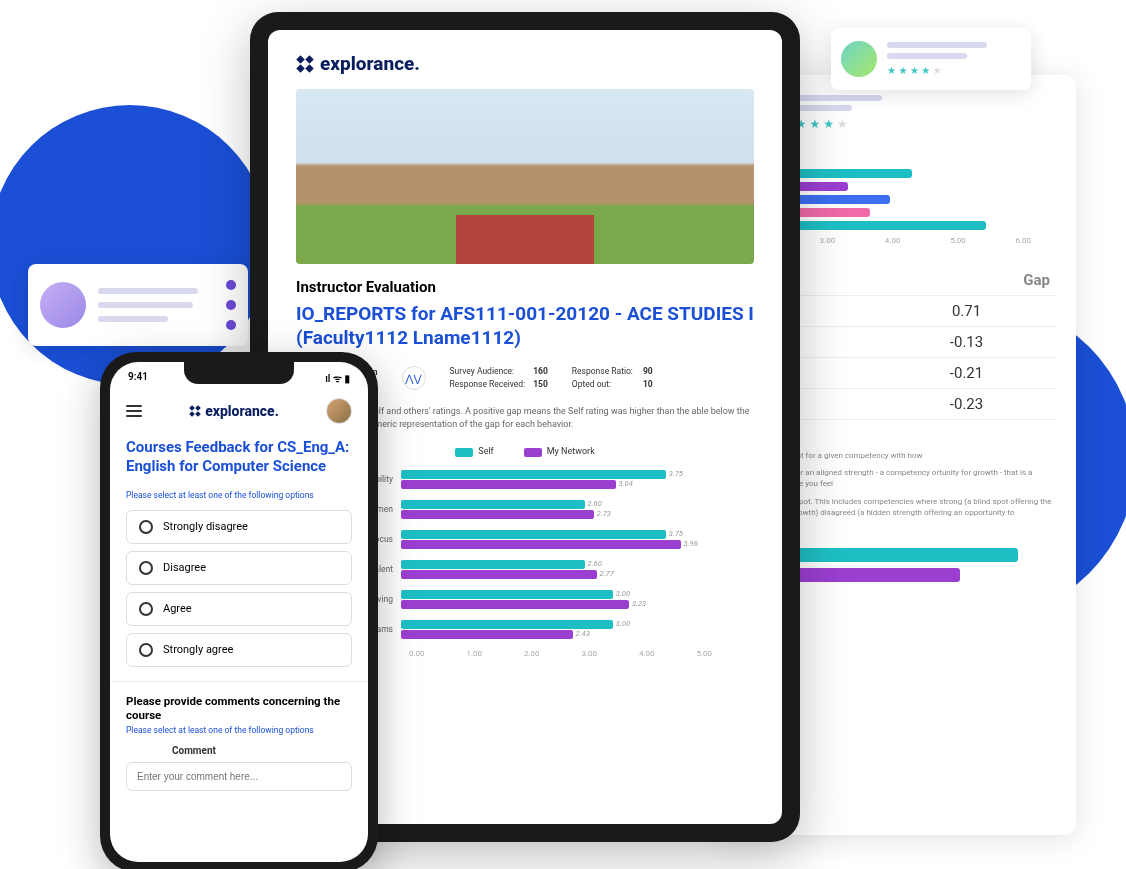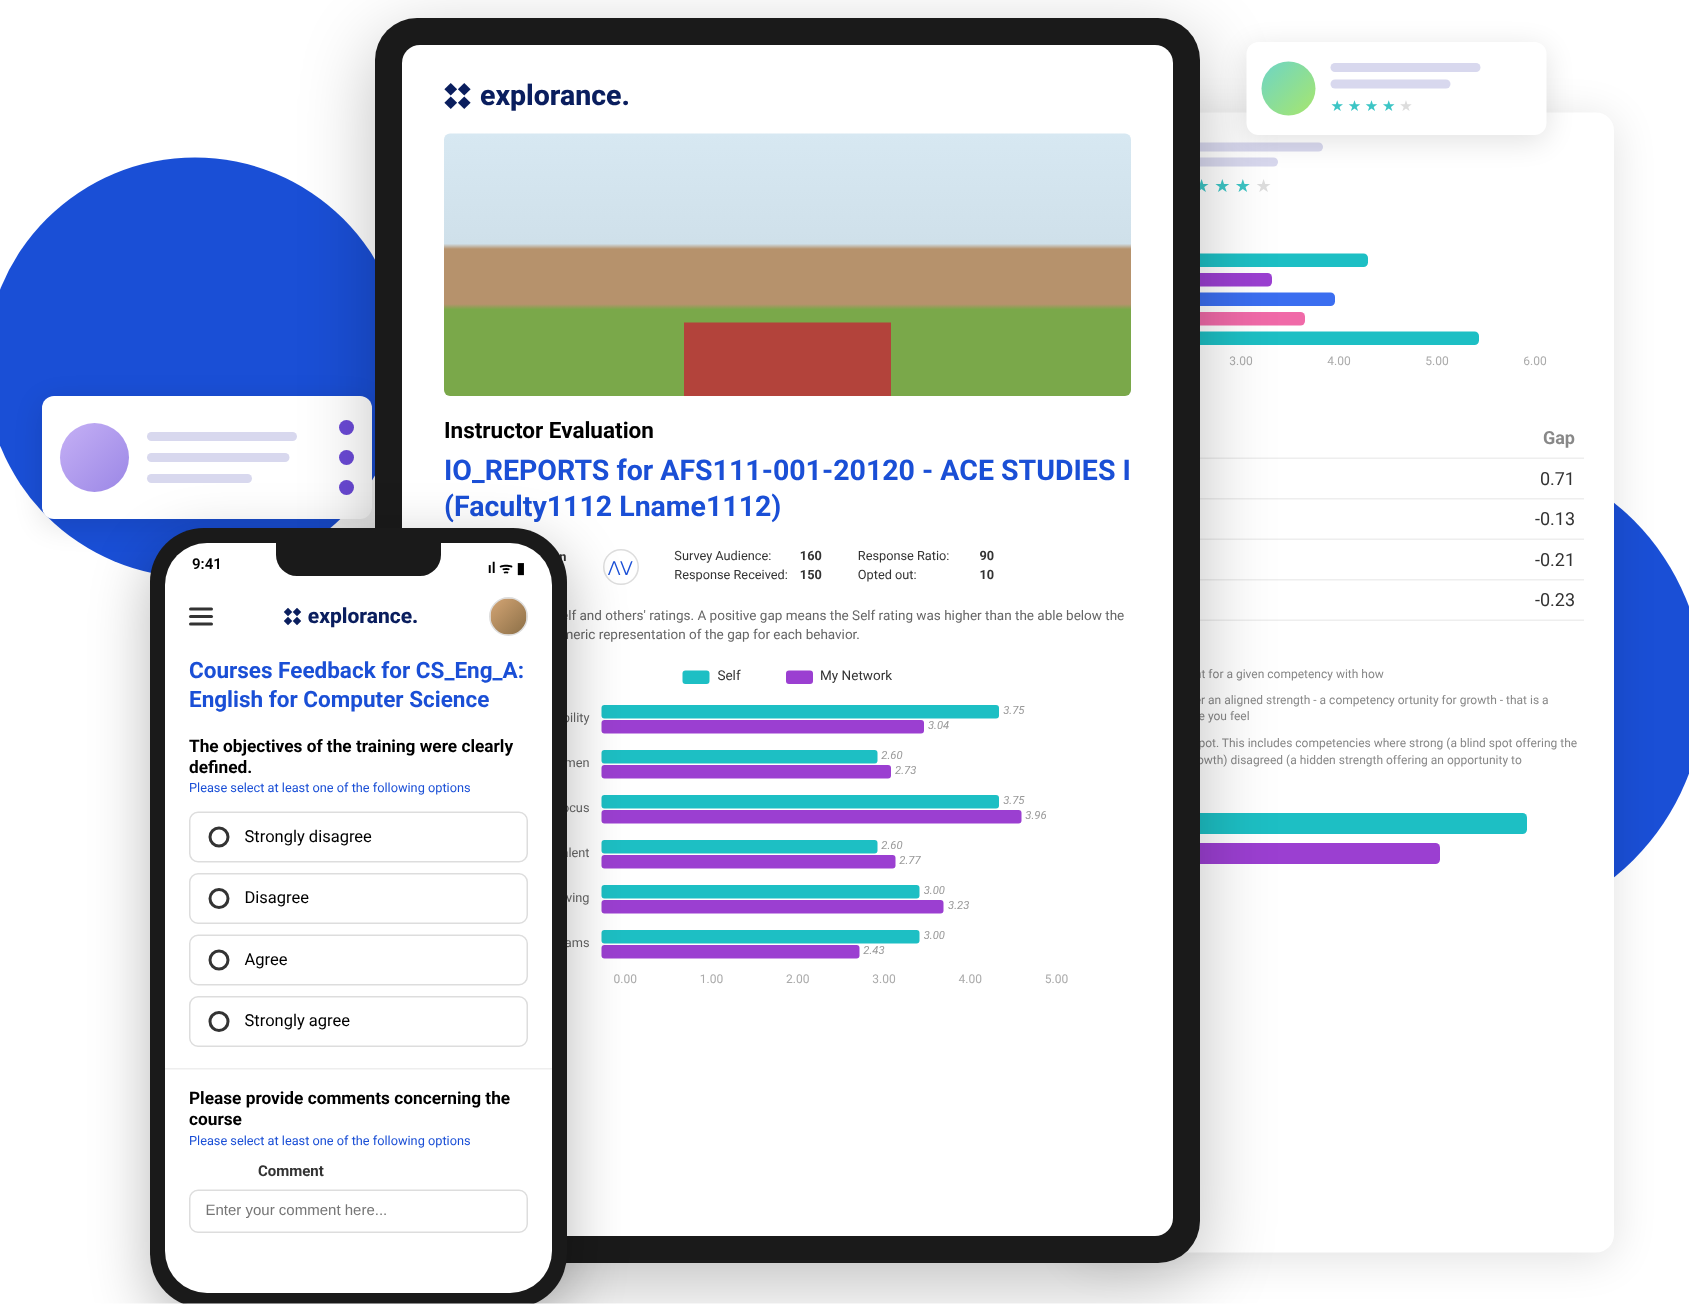--- a/index.html
+++ b/index.html
@@ -52,23 +52,23 @@
 
 .hbar { height: 9px; border-radius: 3px; margin: 4px 0; }
 .hbar.c1 { background: #1dbfc4; }
 .hbar.c2 { background: #9b3fd1; }
 .hbar.c3 { background: #3b6ef0; }
 .hbar.c4 { background: #f06aa8; }
 .hbar.c5 { background: #1dbfc4; }
 
 .chart-axis { display: flex; justify-content: space-around; font-size: 8px; color: #aaa; margin-top: 6px; }
 
-.gap-table { width: 100%; margin-top: 34px; font-size: 12px; border-collapse: collapse; }
+.gap-table { width: 100%; margin-top: 20px; font-size: 15px; border-collapse: collapse; }
 .gap-table th { text-align: left; color: #888; padding: 6px; border-bottom: 1px solid #eee; }
-.gap-table td { padding: 6px; border-bottom: 1px solid #eee; text-align: right; }
+.gap-table td { padding: 6px; border-bottom: 1px solid #eee; text-align: center; }
 
 .para-text { font-size: 8px; color: #888; margin: 6px 0; line-height: 1.4; }
 
 .big-bars { margin-top: 30px; }
 .big-bars .hbar { height: 14px; margin: 6px 0; }
 
 
 .avatar-card-right {
   position: absolute;
   right: 95px; top: 28px;
@@ -312,21 +312,21 @@
         <span>red by</span> <b>John Davidson</b><br>
         <span>day, January 19, 2021</span>
       </div>
       <div class="pulse-icon">⋀⋁</div>
       <div class="meta-block" style="display:grid;grid-template-columns:auto auto;gap:2px 8px">
         <span>Survey Audience:</span>
           <b>160</b>
         <span>Response Received:</span>
           <b>150</b>
       </div>
-      <div class="meta-block" style="display:grid;grid-template-columns:auto auto;gap:2px 20px">
+      <div class="meta-block" style="display:grid;grid-template-columns:auto auto;gap:2px 10px">
         <span>Response Ratio:</span>
           <b>90</b>
         <span>Opted out:</span>
           <b>10</b>
       </div>
     </div>
     <div class="tablet-desc">ence between the Self and others' ratings. A positive gap means the Self rating was higher than the able below the graph shows the numeric representation of the gap for each behavior.</div>
     <div class="legend-row">
       <span><span class="legend-box" style="background:#1dbfc4"></span><span>Self</span></span>
       <span><span class="legend-box" style="background:#9b3fd1"></span><span>My Network</span></span>
@@ -428,21 +428,20 @@
           <rect x="2" y="2" width="8" height="8" fill="#0a1e5e" transform="rotate(45 6 6)"></rect>
           <rect x="14" y="2" width="8" height="8" fill="#0a1e5e" transform="rotate(45 18 6)"></rect>
           <rect x="2" y="14" width="8" height="8" fill="#0a1e5e" transform="rotate(45 6 18)"></rect>
           <rect x="14" y="14" width="8" height="8" fill="#0a1e5e" transform="rotate(45 18 18)"></rect>
         </svg>
         <span>explorance.</span>
       </div>
       <div class="user-avatar"></div>
     </div>
     <div class="phone-title">Courses Feedback for CS_Eng_A: English for Computer Science</div>
-    <div class="phone-question">The objectives of the training were clearly defined.</div>
     <div class="phone-hint">Please select at least one of the following options</div>
     <div id="radio-options">
         <div class="radio-option">
           <span class="radio-circle"></span>
           <span>Strongly disagree</span>
         </div>
         <div class="radio-option">
           <span class="radio-circle"></span>
           <span>Disagree</span>
         </div>

